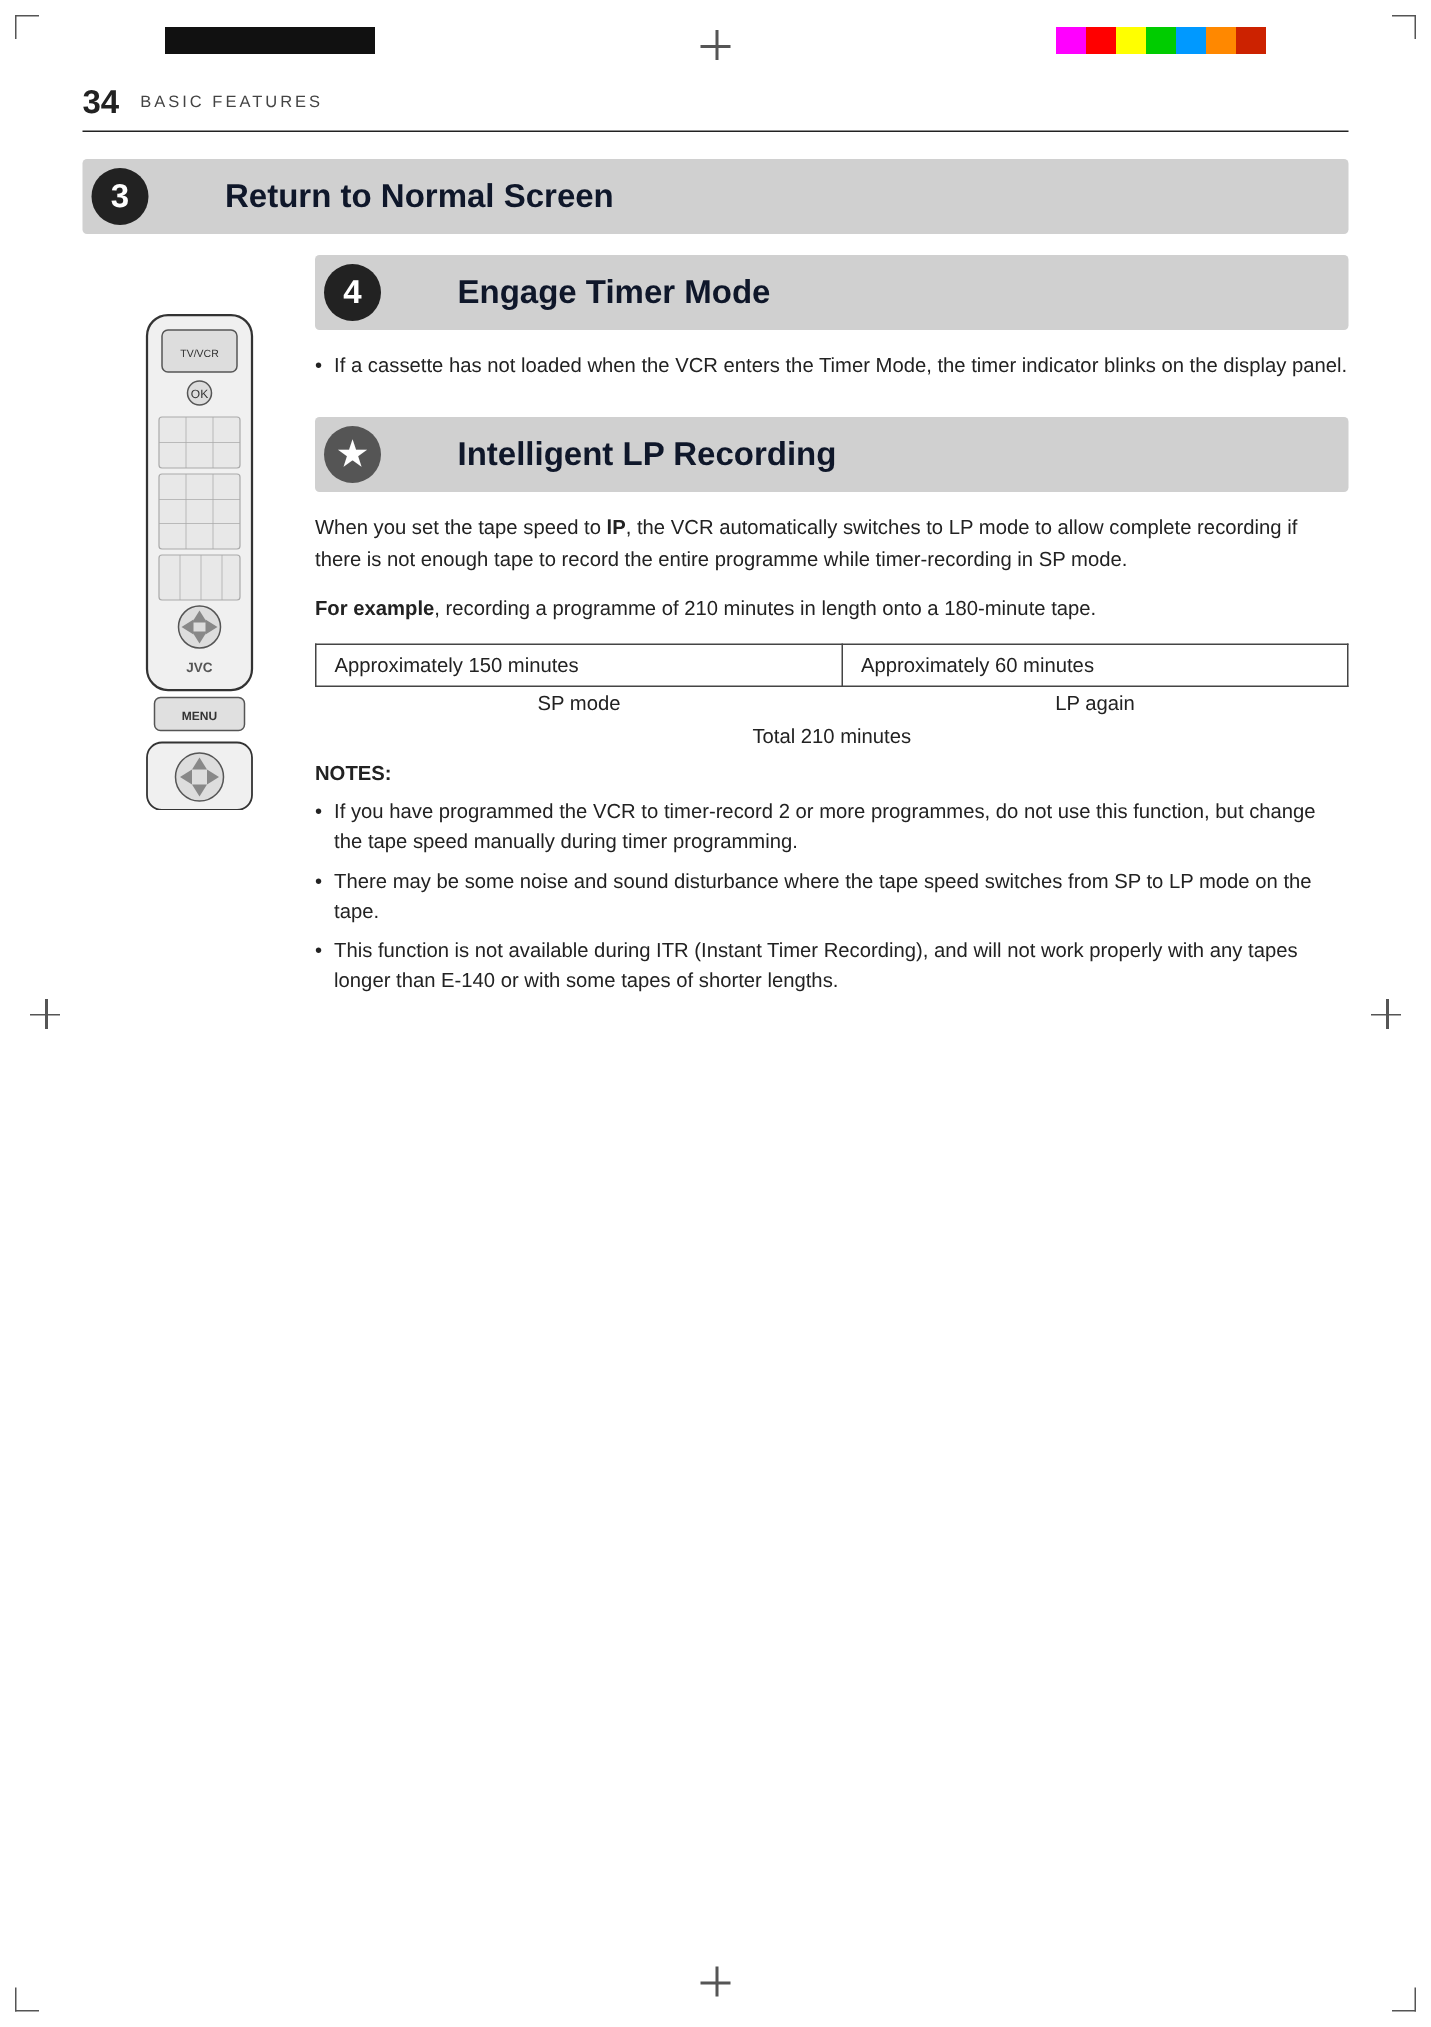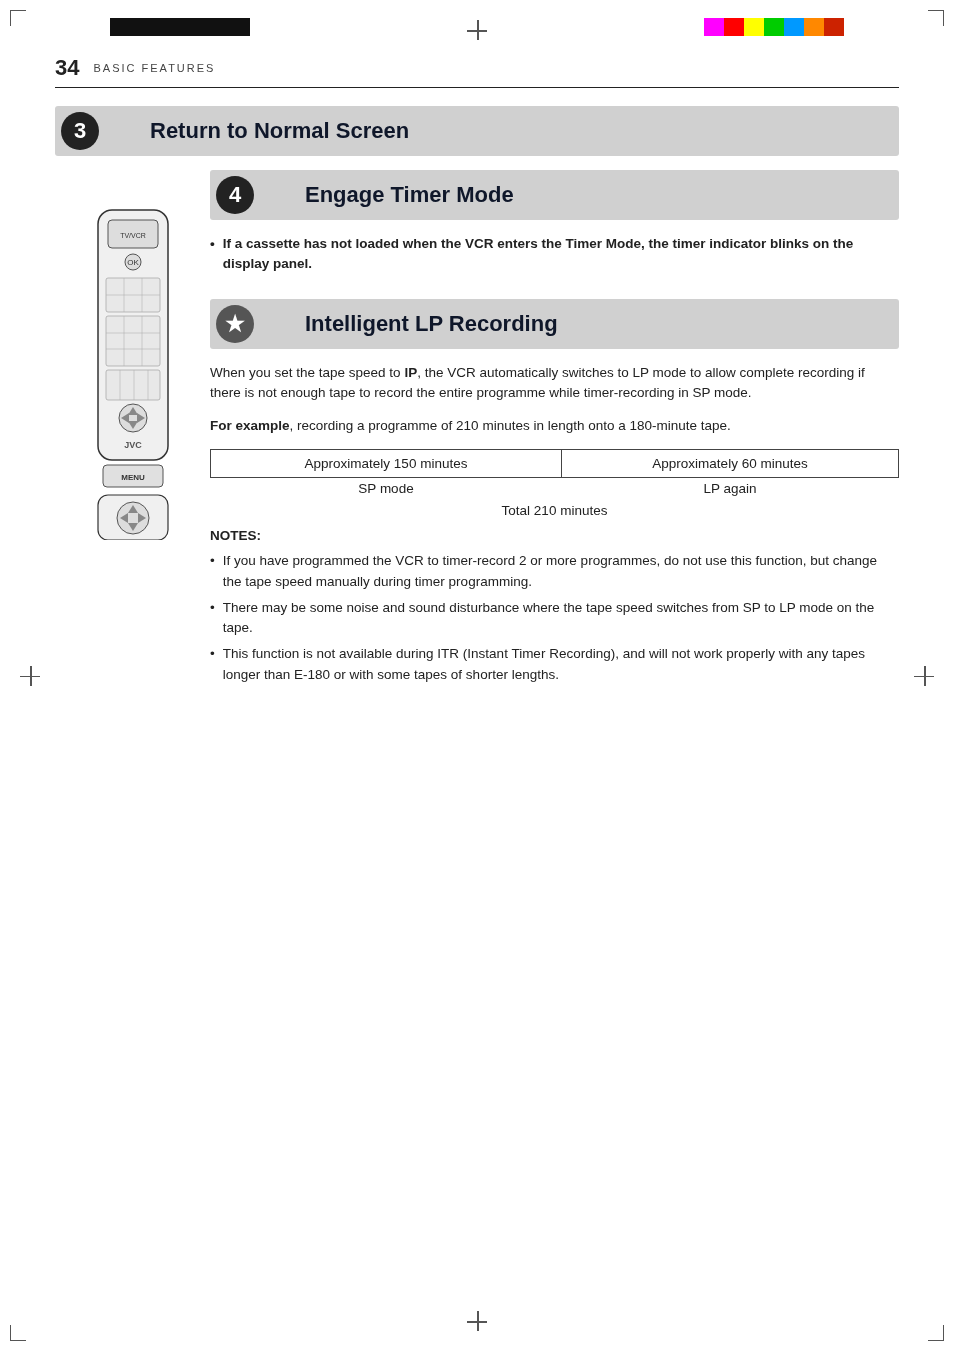--- a/index.html
+++ b/index.html
@@ -167,21 +167,20 @@
     
     .data-table {
       width: 100%;
       border-collapse: collapse;
       margin: 10px 0 4px 0;
       font-size: 13.5px;
     }
     .data-table td {
       border: 1px solid #444;
       padding: 6px 12px;
-      text-align: center;
     }
     .table-mode-row td {
       border: none;
       font-size: 13.5px;
       text-align: center;
       padding: 3px 12px;
       margin-top: 24px;
     }
     .table-total {
       text-align: center;
@@ -205,21 +204,21 @@
       gap: 8px;
     }
 
     
     .remote-svg {
       width: 110px;
     }
 
     
     .mb-16 { margin-bottom: 16px; }
-    .mb-24 { margin-bottom: 24px; font-weight: bold; }
+    .mb-24 { margin-bottom: 24px; }
   </style>
 </head>
 <body>
 
 <div class="page-marks">
   <div class="corner-tl"></div>
   <div class="corner-tr"></div>
   <div class="corner-bl"></div>
   <div class="corner-br"></div>
   <div class="crosshair crosshair-top"></div>
@@ -348,20 +347,20 @@
 
       <p class="notes-label">NOTES:</p>
       <ul class="bullet-list">
         <li>
           <span>If you have programmed the VCR to timer-record 2 or more programmes, do not use this function, but change the tape speed manually during timer programming.</span>
         </li>
         <li>
           <span>There may be some noise and sound disturbance where the tape speed switches from SP to LP mode on the tape.</span>
         </li>
         <li>
-          <span>This function is not available during ITR (Instant Timer Recording), and will not work properly with any tapes longer than E-180 or with some tapes of shorter lengths.</span>
+          <span>This function is not available during ITR (Instant Timer Recording), and will not work properly with any tapes longer than E-140 or with some tapes of shorter lengths.</span>
         </li>
       </ul>
 
     </div>
   </div>
 
 </div>
 
 </body></html>

